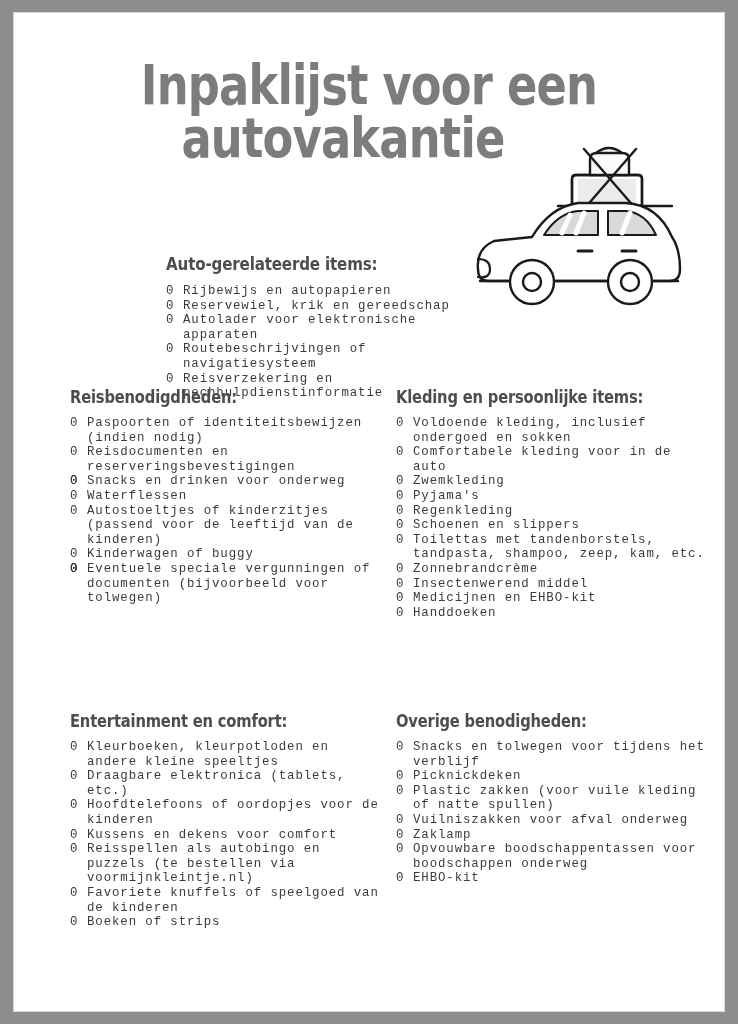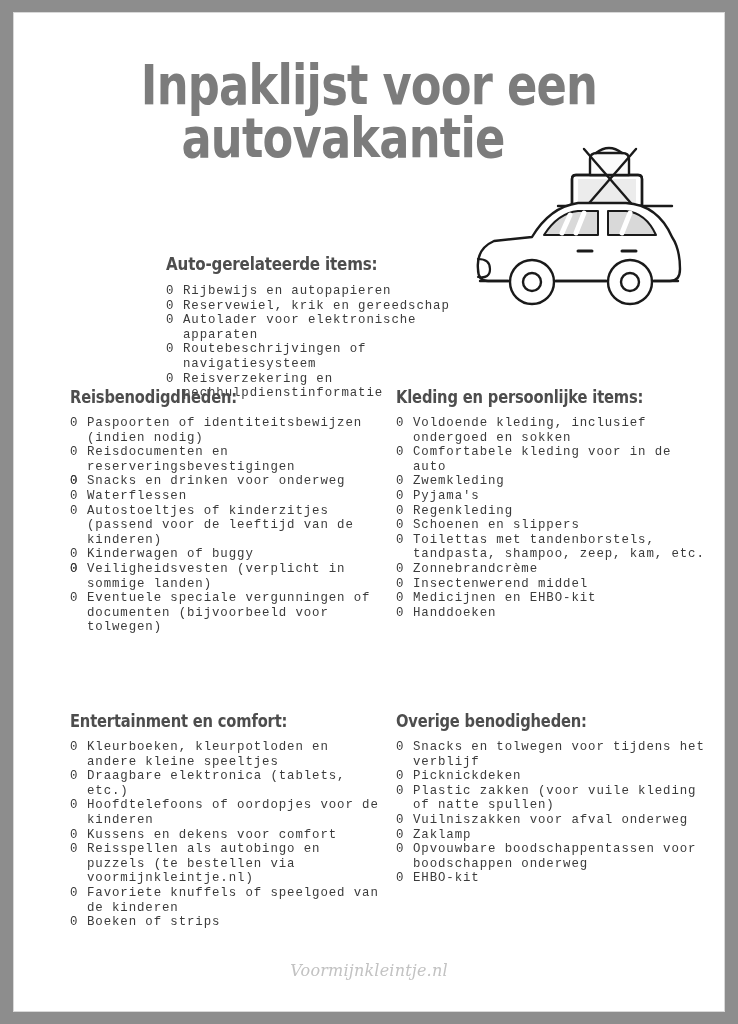--- a/index.html
+++ b/index.html
@@ -211,21 +211,21 @@
       <div class="sec-heading">Reisbenodigdheden:</div>
       <ul class="checklist">
           <li><span class="box">0</span><span>Paspoorten of identiteitsbewijzen (indien nodig)</span></li>
           <li><span class="box">0</span><span>Reisdocumenten en reserveringsbevestigingen</span></li>
           <li><span class="box">0</span></li>
           <li><span class="box">0</span><span>Snacks en drinken voor onderweg</span></li>
           <li><span class="box">0</span><span>Waterflessen</span></li>
           <li><span class="box">0</span><span>Autostoeltjes of kinderzitjes (passend voor de leeftijd van de kinderen)</span></li>
           <li><span class="box">0</span><span>Kinderwagen of buggy</span></li>
           <li><span class="box">0</span></li>
-          <li><span class="box">0</span><span>Veiligheidsvesten (verplicht in sommige landen)</span></li>
+          <li><span class="box">0</span></li>
           <li><span class="box">0</span><span>Eventuele speciale vergunningen of documenten (bijvoorbeeld voor tolwegen)</span></li>
         </ul>
     </div>
 
     <div class="col-right row-top">
       <div class="sec-heading">Kleding en persoonlijke items:</div>
       <ul class="checklist">
           <li><span class="box">0</span><span>Voldoende kleding, inclusief ondergoed en sokken</span></li>
           <li><span class="box">0</span><span>Comfortabele kleding voor in de auto</span></li>
           <li><span class="box">0</span><span>Zwemkleding</span></li>
@@ -259,16 +259,15 @@
           <li><span class="box">0</span><span>Snacks en tolwegen voor tijdens het verblijf</span></li>
           <li><span class="box">0</span><span>Picknickdeken</span></li>
           <li><span class="box">0</span><span>Plastic zakken (voor vuile kleding of natte spullen)</span></li>
           <li><span class="box">0</span><span>Vuilniszakken voor afval onderweg</span></li>
           <li><span class="box">0</span><span>Zaklamp</span></li>
           <li><span class="box">0</span><span>Opvouwbare boodschappentassen voor boodschappen onderweg</span></li>
           <li><span class="box">0</span><span>EHBO-kit</span></li>
         </ul>
     </div>
 
-    <div class="footer">Voormijnkleintje.nl</div>
 
   </div>
 </div>
 
 </body></html>

